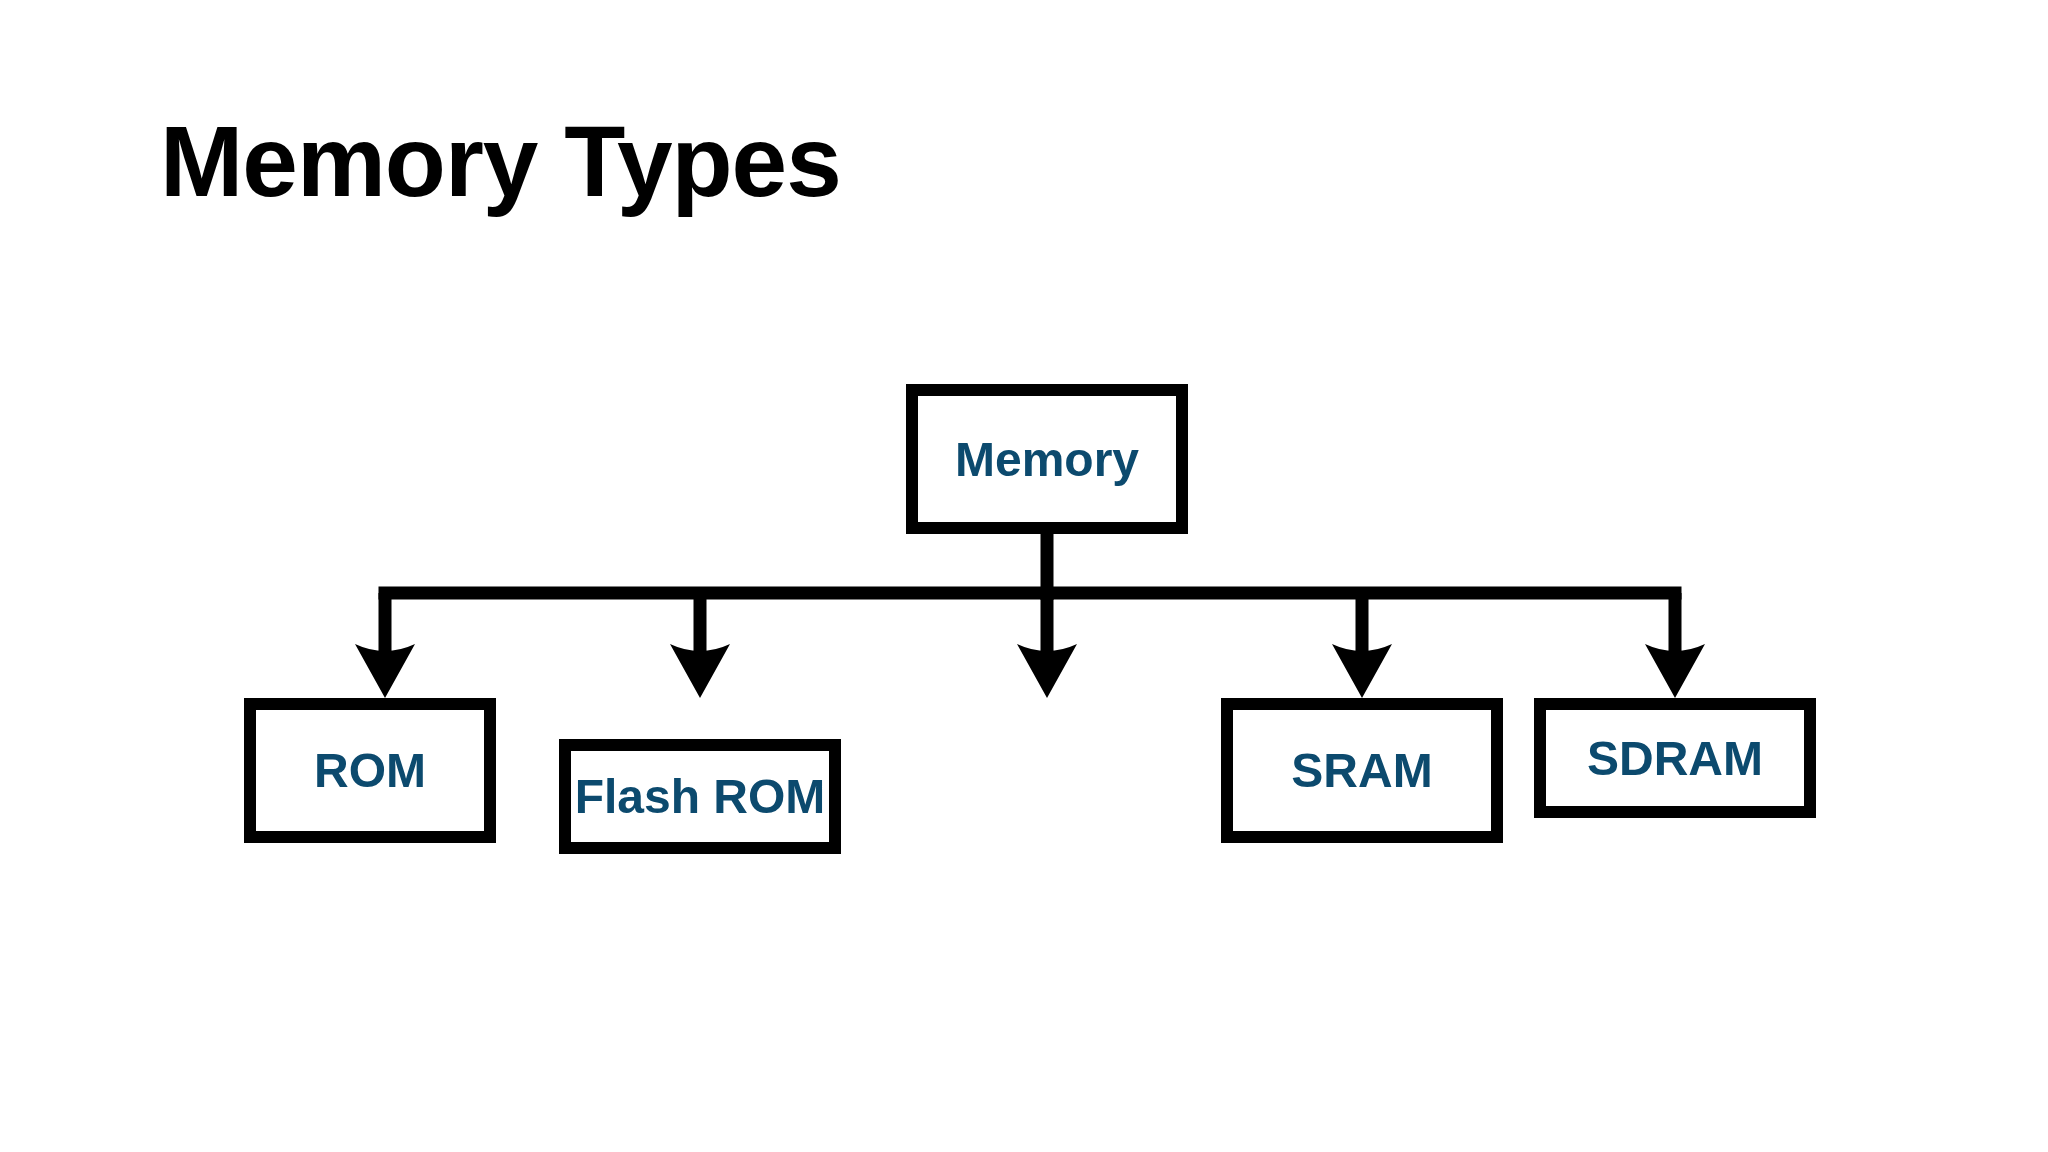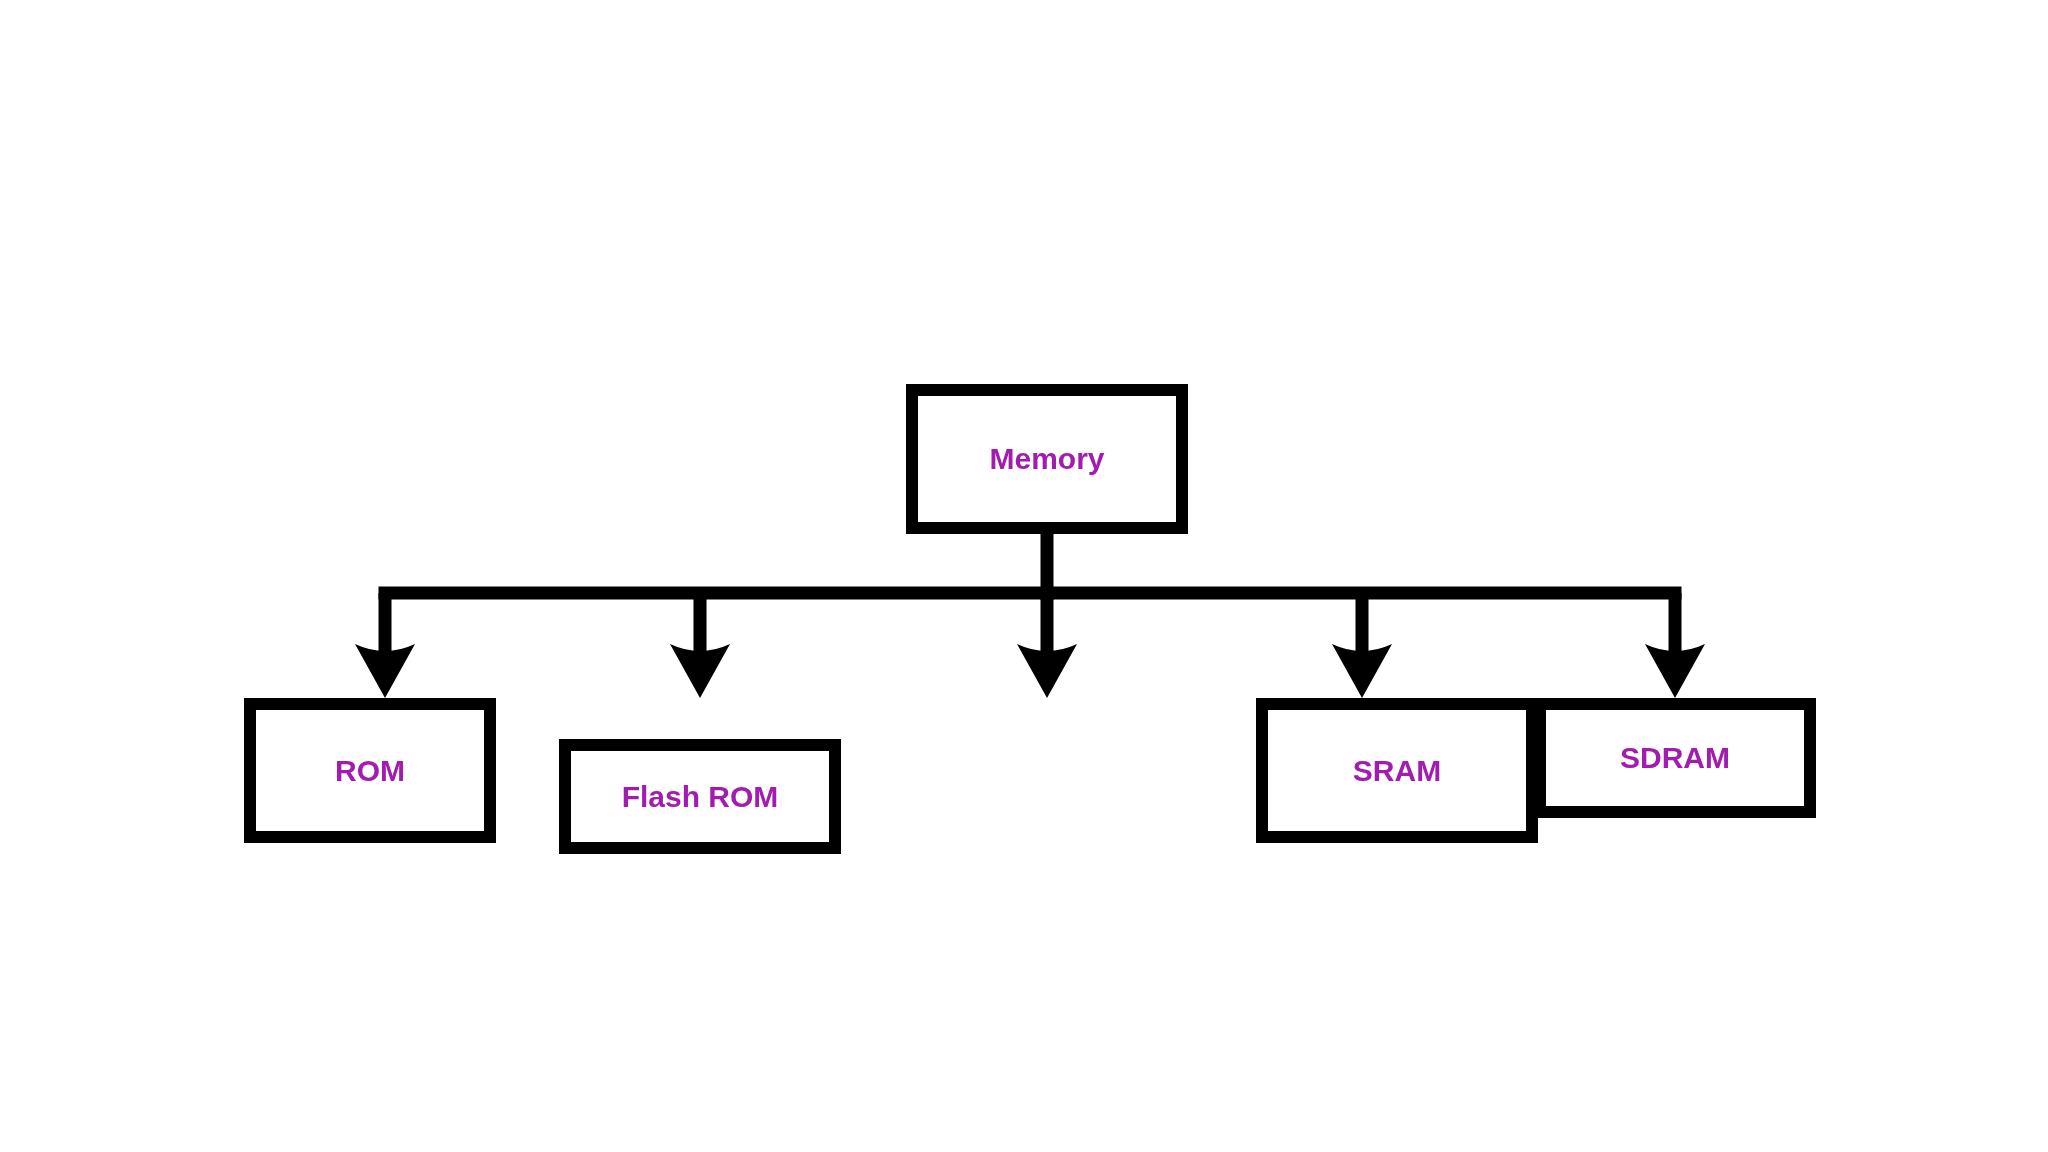--- a/index.html
+++ b/index.html
@@ -40,37 +40,38 @@
     box-sizing: border-box;
     border: 12px solid #000000;
     background: #ffffff;
     display: flex;
     align-items: center;
     justify-content: center;
     text-align: center;
   }
   .node .node-label {
     font-weight: bold;
-    font-size: 30px;
-    color: #a21caf;
+    font-size: 48px;
+    color: #0c4a6e;
     white-space: nowrap;
   }
   
   .node-memory { left: 906px; top: 384px;  width: 282px; height: 150px; }
   .node-rom    { left: 244px; top: 698px;  width: 252px; height: 145px; }
   .node-flash  { left: 559px; top: 739px;  width: 282px; height: 115px; }
   .node-dram   { left: 906px; top: 698px;  width: 282px; height: 145px; }
-  .node-sram   { left: 1221px; top: 698px; width: 282px; height: 145px; margin-left: 35px; }
+  .node-sram   { left: 1221px; top: 698px; width: 282px; height: 145px; }
   .node-sdram  { left: 1534px; top: 698px; width: 282px; height: 120px; }
 </style>
 </head>
 <body>
 
 <div class="canvas">
 
+  <h1 class="page-title">Memory Types</h1>
 
   <svg class="connectors" viewBox="0 0 2048 1152" xmlns="http://www.w3.org/2000/svg">
     <g fill="#000000" stroke="none">
 
       <rect x="1040.5" y="528" width="13" height="72"></rect>
 
       <rect x="378.5" y="586.5" width="1303" height="13"></rect>
 
       <g>
         <rect x="378.5" y="593" width="13" height="59"></rect>

